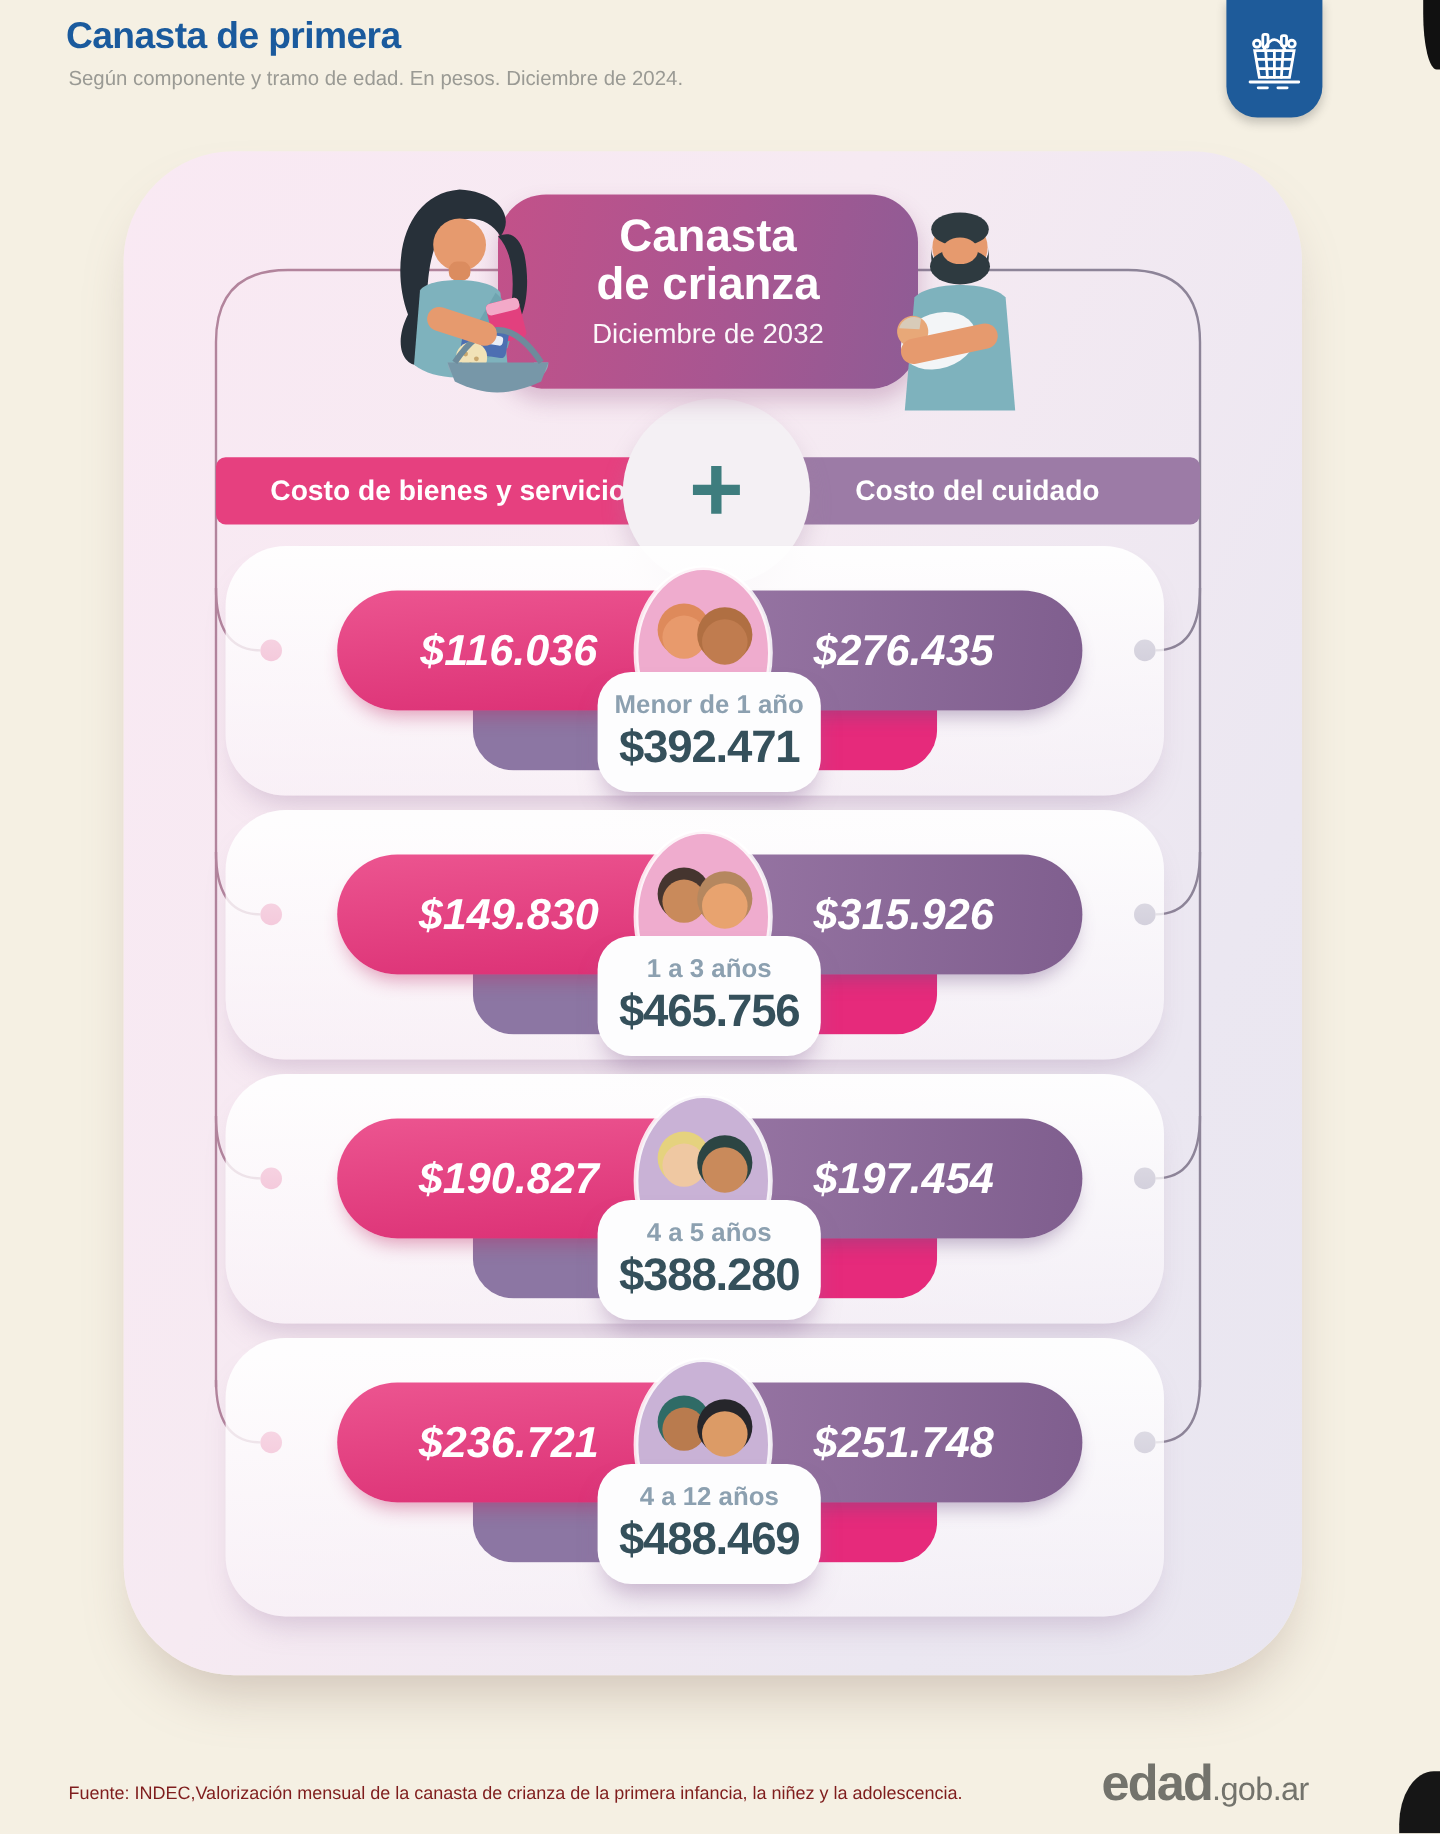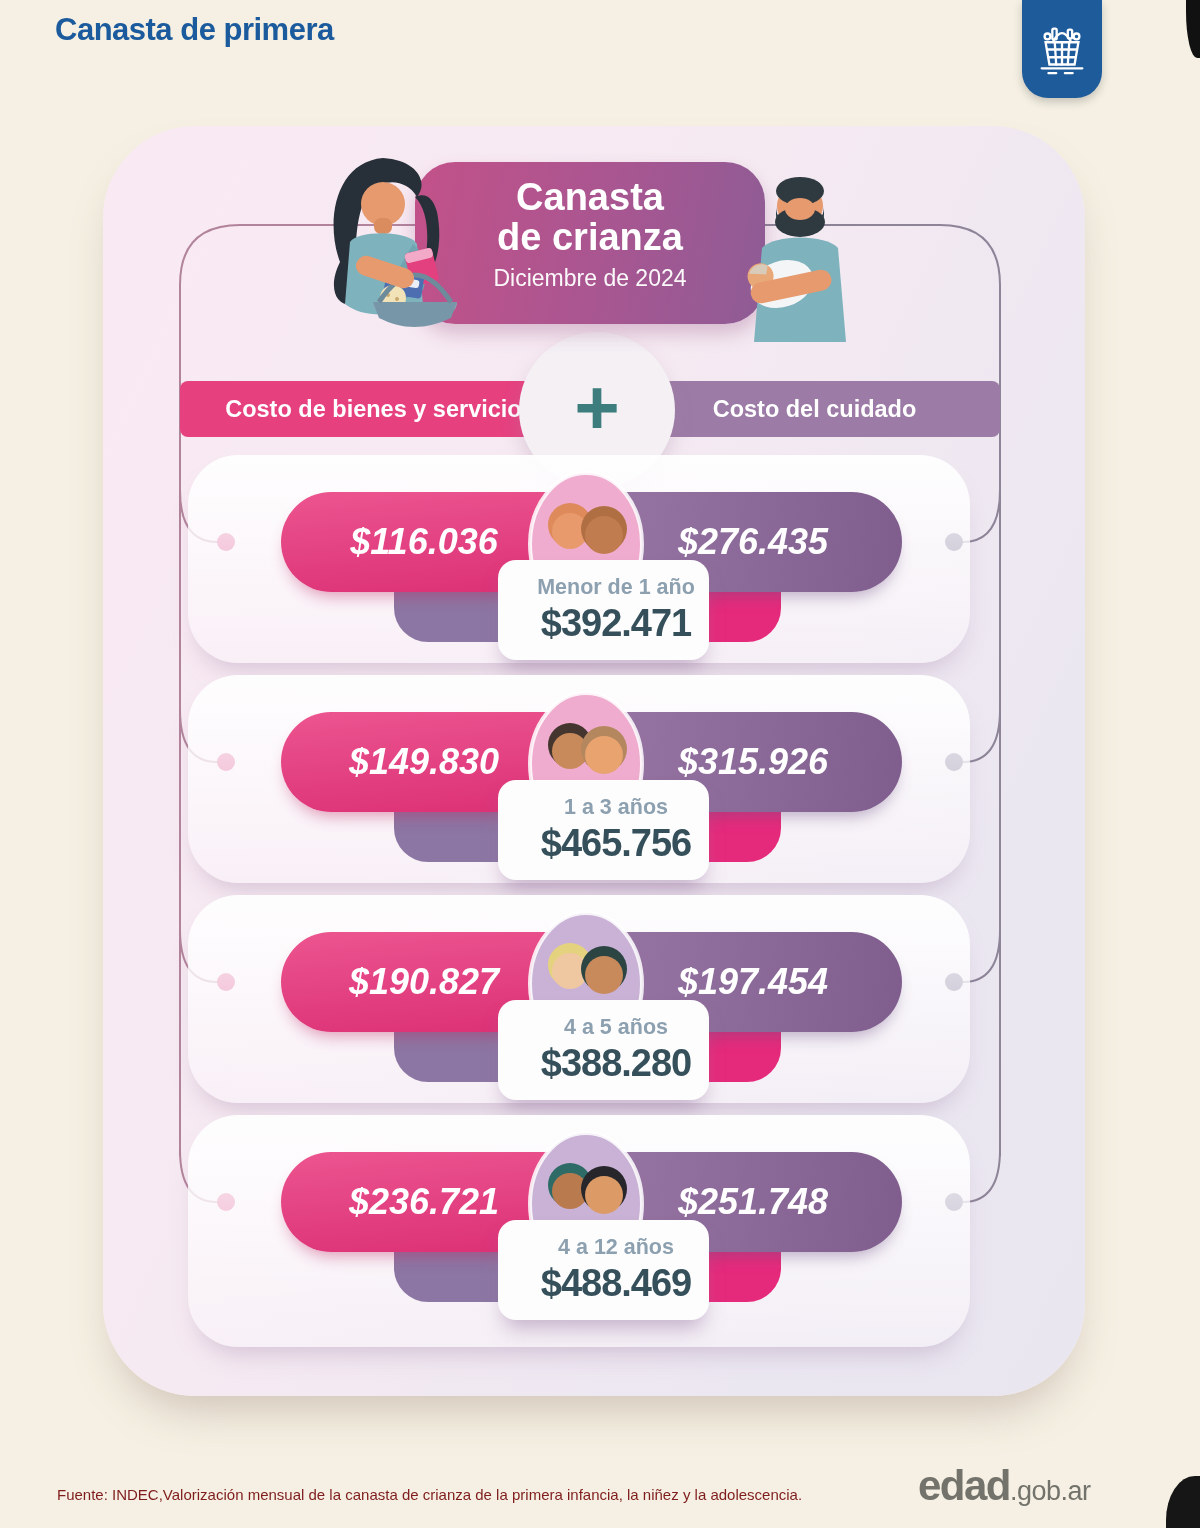--- a/index.html
+++ b/index.html
@@ -43,43 +43,44 @@
           border-radius:0 0 34px 34px;overflow:hidden;}
   .subbar .half-care{flex:1;background:#8C76A3;}
   .subbar .half-goods{flex:1;background:#E62A7B;}
   .pill{position:absolute;top:37px;height:100px;border-radius:50px;display:flex;align-items:center;justify-content:center;
         color:#fff;font-weight:bold;font-size:36px;z-index:2;box-sizing:border-box;font-style:italic;}
   .pill.goods{left:178px;width:332px;background:linear-gradient(175deg,#EC5590 0%,#DB2F74 100%);padding-right:46px;
               box-shadow:0 10px 16px -6px rgba(190,40,100,.45);}
   .pill.care{left:437px;width:362px;background:linear-gradient(95deg,#9B79A7 0%,#7F5E8E 100%);padding-left:64px;
              box-shadow:0 10px 16px -6px rgba(110,80,130,.45);}
   .avatar{position:absolute;left:423px;top:14px;width:120px;height:150px;z-index:3;}
-  .total-card{position:absolute;left:395px;top:105px;width:186px;height:100px;background:#FDFDFE;border-radius:18px;z-index:4;
+  .total-card{position:absolute;left:395px;top:105px;width:186px;height:100px;background:#FDFDFE;border-radius:28px;z-index:4;
               display:flex;flex-direction:column;align-items:center;justify-content:center;
-              box-shadow:0 14px 20px -6px rgba(150,115,160,.5);padding-left:25px;}
+              box-shadow:0 14px 20px -6px rgba(150,115,160,.5);}
   .total-card .age{font-size:21.5px;font-weight:bold;color:#8CA0B0;}
   .total-card .total{font-size:38px;font-weight:bold;color:#35505B;letter-spacing:-1px;margin-top:2px;}
 
   
   .source{position:absolute;left:57px;top:1486px;font-size:15px;color:#7f1d1d;}
   .indec-logo{position:absolute;left:918px;top:1462px;color:#73736C;cursor:pointer;}
   .indec-logo .main{font-size:42px;font-weight:bold;letter-spacing:-1.5px;}
   .indec-logo .suffix{font-size:27px;letter-spacing:-0.5px;}
 
   .corner-br{position:absolute;right:0;bottom:0;width:34px;height:52px;background:#161616;border-top-left-radius:85%;}
   .corner-tr{position:absolute;right:0;top:0;width:14px;height:58px;background:#111;border-bottom-left-radius:80%;}
 
   .illu{position:absolute;z-index:5;}
 </style>
 </head>
 <body>
 
 <div class="stage">
 
   <div class="page-title">Canasta de primera</div>
+  <div class="page-subtitle">Según componente y tramo de edad. En pesos. Diciembre de 2024.</div>
 
   <div class="basket-tag">
     <svg width="58" height="62" viewBox="0 0 60 62" fill="none" stroke="#FFFFFF" stroke-width="2.4" stroke-linecap="round">
       <path d="M21 23 Q30 6 39 23"></path>
       <circle cx="15" cy="18" r="3"></circle>
       <rect x="20" y="10" width="4.5" height="11" rx="1.5"></rect>
       <circle cx="45" cy="18" r="3"></circle>
       <rect x="36" y="11" width="4.5" height="9" rx="1.5"></rect>
       <path d="M13 24 H47 L43 47 H17 Z"></path>
       <path d="M22.5 24 L24 47 M30 24 L30 47 M37.5 24 L36 47"></path>
@@ -116,21 +117,21 @@
         <circle cx="851" cy="416" r="9"></circle>
           <circle cx="851" cy="636" r="9"></circle>
         <circle cx="851" cy="856" r="9"></circle>
           <circle cx="851" cy="1076" r="9"></circle>
       </g>
     </svg>
 
     <div class="banner">
       <div class="l1">Canasta</div>
       <div class="l2">de crianza</div>
-      <div class="period">Diciembre de 2024</div>
+      <div class="period">Diciembre de 2032</div>
     </div>
 
     <svg class="illu" style="left:192px;top:26px;" width="175" height="192" viewBox="0 0 175 192">
       <path d="M88 6 C40 10 30 70 45 110 C30 140 45 160 64 150 C58 100 60 58 75 40 C90 25 112 28 122 45 C134 30 122 8 88 6 Z" fill="#273039"></path>
       <path d="M120 45 C137 62 134 102 125 128 C142 122 148 90 142 60 C138 45 130 40 120 45 Z" fill="#273039"></path>
       <circle cx="88" cy="52" r="22" fill="#E69A6E"></circle>
       <rect x="79" y="66" width="18" height="16" rx="7" fill="#DB8C5F"></rect>
       <path d="M55 90 C62 78 114 78 122 92 L128 152 C100 166 68 166 50 152 Z" fill="#7EB2BD"></path>
       <path d="M118 92 C132 104 134 120 128 138 L108 148 L104 116 Z" fill="#6FA4B0"></path>
       <g transform="rotate(-14 128 120)">

